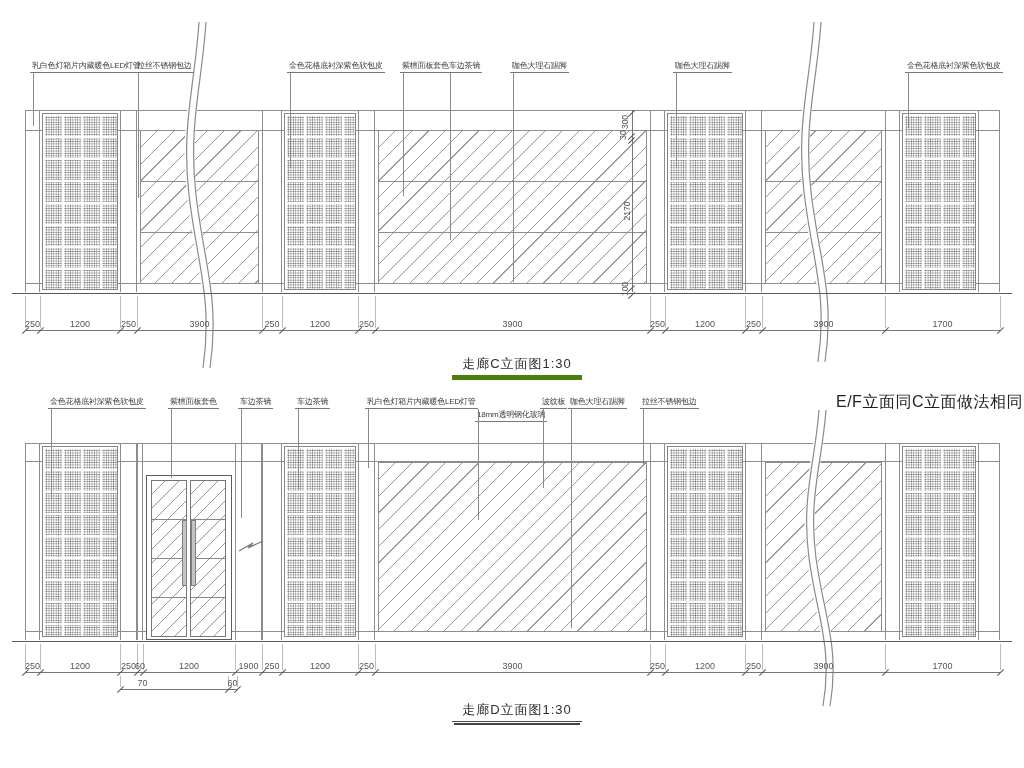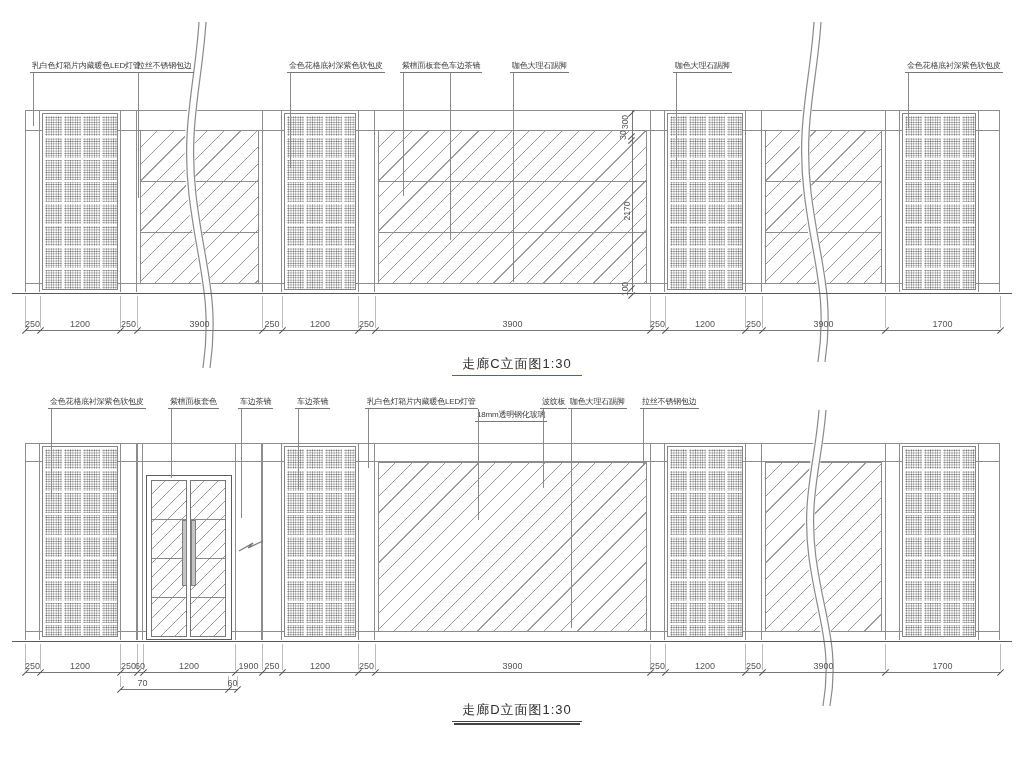--- a/index.html
+++ b/index.html
@@ -41,21 +41,21 @@
   .tick{position:absolute;width:1px;height:9px;background:#555;transform:rotate(45deg);z-index:7;}
   .ext{position:absolute;width:1px;background:#bdbdbd;z-index:7;}
   .dim-label{position:absolute;font-size:9px;color:#555;transform:translateX(-50%);white-space:nowrap;z-index:7;}
   .vdim-label{position:absolute;font-size:8.5px;color:#555;transform:rotate(-90deg);white-space:nowrap;z-index:7;}
 
   .ann{position:absolute;font-size:8px;letter-spacing:-.2px;color:#3c3c3c;border-bottom:1px solid #777;
        white-space:nowrap;padding:0 2px 1px 2px;z-index:8;}
   .leader{position:absolute;width:1px;background:#8a8a8a;z-index:8;}
 
   .title{position:absolute;font-size:13px;color:#2e2e2e;letter-spacing:1px;z-index:8;padding-bottom:2px;}
-  .title-c{border-bottom:1px solid #4d7c0f;}
+  .title-c{border-bottom:5px solid #4d7c0f;}
   .title-d{border-bottom:1px solid #444;}
   .title-d::after{content:"";position:absolute;left:2px;right:2px;bottom:-4px;height:2px;background:#444;}
   .note{position:absolute;font-size:16px;color:#1f1f1f;letter-spacing:.5px;z-index:8;}
 </style>
 </head>
 <body>
 
 <div id="page">
 
   <svg class="sbreak" style="left:172px;top:22px;height:346px" width="56" viewBox="0 0 56 100" preserveAspectRatio="none">
@@ -79,20 +79,21 @@
   <div class="door-leaf" style="left:190px;top:480px;width:36px;height:157px"></div>
   <div class="door-handle" style="left:182px;top:520px;height:64px"></div>
   <div class="door-handle" style="left:191px;top:520px;height:64px"></div>
 
   <svg class="zsym" style="left:238px;top:540px" width="26" height="14" viewBox="0 0 26 14">
     <path d="M1,11 L15,3 L10,8 L25,1" fill="none" stroke="#777" stroke-width="1.2"></path>
   </svg>
 
   <div class="title title-c" style="left:452px;top:355px;width:130px;text-align:center">走廊C立面图1:30</div>
   <div class="title title-d" style="left:452px;top:701px;width:130px;text-align:center">走廊D立面图1:30</div>
+  <div class="note" style="left:836px;top:392px">E/F立面同C立面做法相同</div>
 <div class="hline" style="left: 25px; top: 110px; width: 975px;"></div>
     <div class="hline" style="left: 25px; top: 130px; width: 975px;"></div>
     <div class="hline" style="left: 25px; top: 283px; width: 975px;"></div>
     <div class="hline floor" style="left: 12px; top: 293px; width: 1000px;"></div>
     <div class="strip" style="left: 25px; top: 110px; width: 15px; height: 182px;"></div>
     <div class="lattice" style="left: 42px; top: 113px; width: 76px; height: 177px;"></div>
     <div class="strip" style="left: 120px; top: 110px; width: 17px; height: 182px;"></div>
     <div class="glass glass-grid" style="left: 140px; top: 130px; width: 119px; height: 154px;"></div>
     <div class="strip" style="left: 262px; top: 110px; width: 20px; height: 182px;"></div>
     <div class="lattice" style="left: 284px; top: 113px; width: 72px; height: 177px;"></div>

